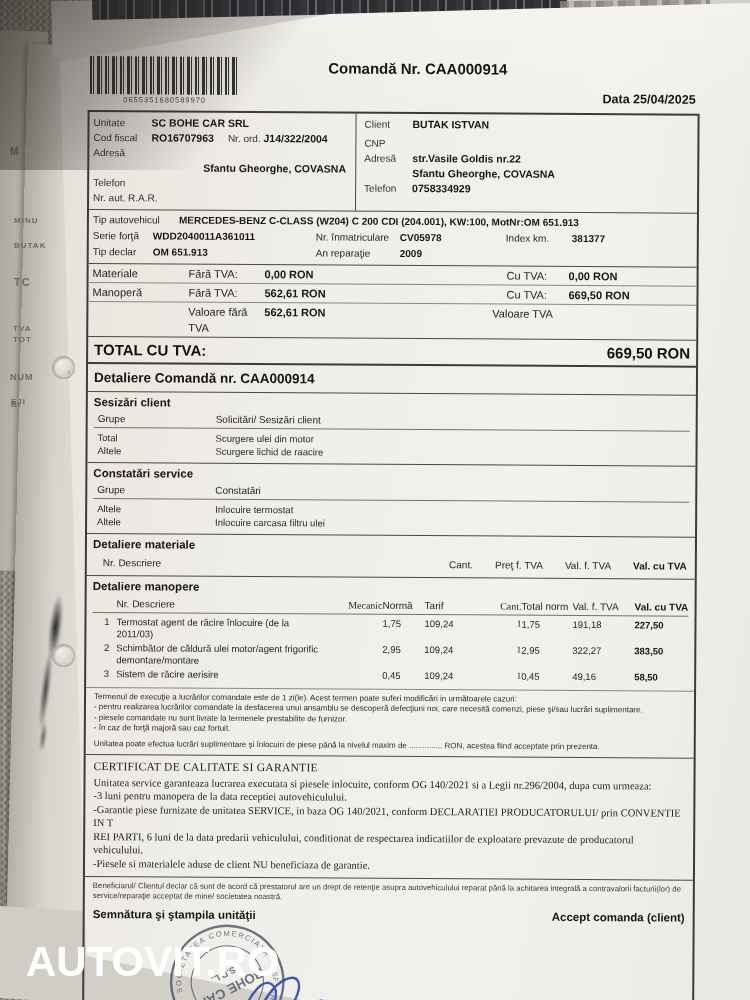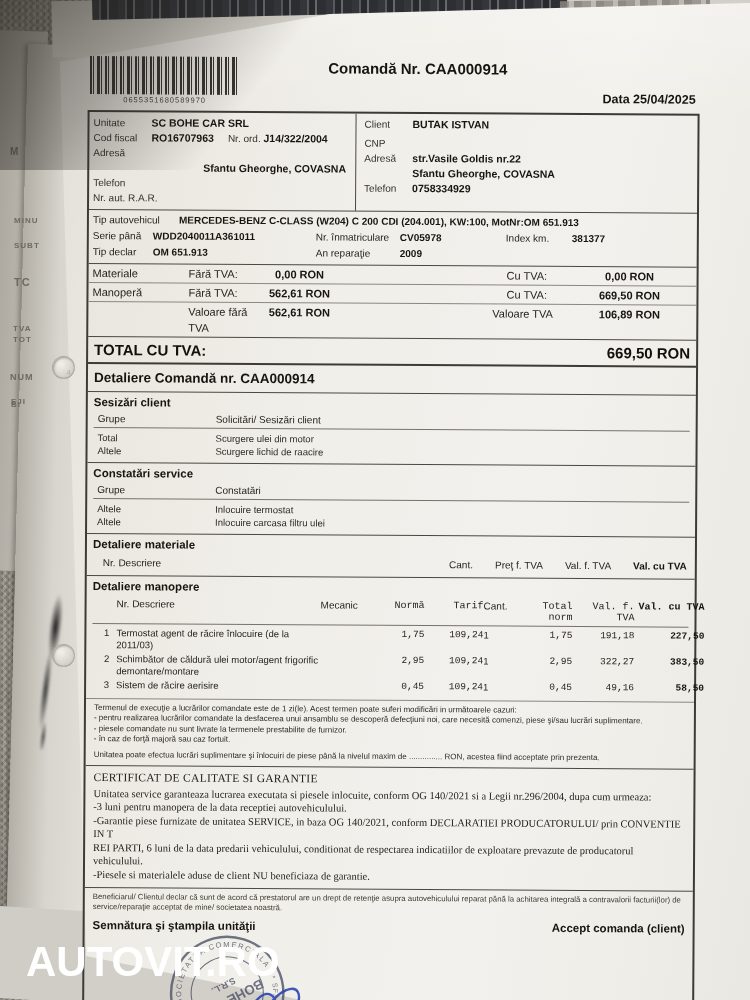--- a/index.html
+++ b/index.html
@@ -65,37 +65,37 @@
   .fld .val{font-weight:bold;color:#171510;font-size:10.5px;}
   .indent-val{margin-left:110px;font-weight:bold;font-size:10.5px;line-height:15px;color:#171510;}
   .inline-lab{font-weight:normal;color:#33312b;margin-left:14px;font-size:10px;}
   .vehicle{padding:2px 4px 3px 4px;border-bottom:1.5px solid #4a4841;font-size:10px;line-height:16px;}
   .veh-grid{display:grid;grid-template-columns:60px 163px 84px 106px 66px auto;}
   .veh-grid .v{font-weight:bold;color:#171510;}
   .veh-tip{display:flex;}
   .veh-tip .lab{width:86px;flex:none;}
   .veh-tip .v{font-weight:bold;color:#171510;}
   .tot-row{display:grid;grid-template-columns:96px 76px 70px auto 62px 122px;font-size:11px;line-height:16px;padding:1px 6px 1px 4px;}
-  .tot-row .num{text-align:center;font-weight:bold;color:#171510;}
+  .tot-row .num{text-align:left;font-weight:bold;color:#171510;}
   .tot-row .lab2{text-align:left;}
   .total-line{display:flex;justify-content:space-between;align-items:center;font-weight:bold;color:#121008;font-size:15px;padding:4px 6px;border-top:1.5px solid #4a4841;border-bottom:2px solid #3d3b36;}
   .detail-header{font-weight:bold;font-size:13.5px;color:#171510;padding:6px 6px;border-bottom:1.5px solid #4a4841;}
   .section{padding:4px 6px 3px 6px;}
   .sec-title{font-weight:bold;font-size:11.5px;color:#171510;margin-bottom:3px;}
   .sub-hdr{display:grid;grid-template-columns:118px auto;font-size:10px;padding:2px 0 3px 4px;border-bottom:1px solid #76736b;}
   .sub-row{display:grid;grid-template-columns:118px auto;font-size:9.5px;line-height:13px;padding-left:4px;color:#2c2a24;}
   .sub-rows{padding-top:3px;padding-bottom:2px;}
   .mat-hdr{display:flex;font-size:10px;padding:4px 2px 4px 10px;}
   .mat-hdr .grow{flex:1;}
   .mat-hdr span{margin-left:22px;}
   .b{font-weight:bold;color:#171510;}
   .man-grid{display:grid;grid-template-columns:20px 208px 62px 42px 59px 38px 51px 62px 70px;font-size:9.5px;}
   .man-grid.hdr{font-size:10px;padding:3px 0 3px 0;border-bottom:1px solid #76736b;}
-  .man-grid .r{text-align:right;font-family:Liberation Mono, monospace;}
-  .man-grid .c{text-align:left;}
+  .man-grid .r{}
+  .man-grid .c{text-align:right;font-family:Liberation Serif, serif;}
   .man-grid .nr{text-align:right;padding-right:3px;}
   .man-rows .man-grid{padding-top:3px;line-height:11.5px;}
   .man-rows{padding-bottom:4px;}
   .terms{padding:4px 8px 5px 8px;font-size:8px;line-height:10.5px;color:#2c2a24;border-top:1px solid #8b887f;}
   .terms .extra{margin-top:5px;}
   .certificate{padding:5px 8px 6px 8px;font-family:"Liberation Serif",serif;font-size:10.5px;line-height:13.5px;color:#24221c;border-top:1.5px solid #4a4841;}
   .certificate .ct{font-size:11.5px;letter-spacing:.3px;margin-bottom:2px;}
   .beneficiary{padding:4px 8px;font-size:7.8px;line-height:9.5px;color:#3a382f;border-top:1.5px solid #4a4841;}
   .sign-row{display:flex;justify-content:space-between;font-weight:bold;font-size:11.5px;color:#171510;padding:4px 8px 2px 8px;}
   .stamp-area{position:relative;height:122px;}
@@ -110,21 +110,21 @@
   <div class="behind-far"></div>
   <div class="behind-left"></div>
   <div class="behind-top"></div>
   <div class="behind-bottom"></div>
   <div class="dark-strip"></div>
   <div class="dark-strip2"></div>
   <div class="smear"></div>
 
   <span class="frag" style="left:10px;top:146px;font-size:10px;">M</span>
   <span class="frag" style="left:14px;top:216px;font-size:8px;">MINU</span>
-  <span class="frag" style="left:14px;top:241px;font-size:8px;">SUBT</span>
+  <span class="frag" style="left:14px;top:241px;font-size:8px;">BUTAK</span>
   <span class="frag" style="left:14px;top:276px;font-size:11px;">TC</span>
   <span class="frag" style="left:13px;top:324px;font-size:8px;">TVA</span>
   <span class="frag" style="left:13px;top:335px;font-size:8px;">TOT</span>
   <span class="frag" style="left:10px;top:372px;font-size:9px;">NUM</span>
   <span class="frag" style="left:11px;top:397px;font-size:8px;">EJI</span>
   <span class="frag" style="left:11px;top:400px;font-size:8px;">BI</span>
 
   <div class="paper"></div>
   <div class="hole hole-1">
       <span style="opacity:.5">4</span>
@@ -186,21 +186,21 @@
             </div>
         </div>
       </div>
 
       <div class="vehicle">
         <div class="veh-tip">
             <span class="lab">Tip autovehicul</span>
             <span class="v">MERCEDES-BENZ C-CLASS (W204) C 200 CDI (204.001), KW:100, MotNr:OM 651.913</span>
           </div>
         <div class="veh-grid">
-          <span>Serie până</span>
+          <span>Serie forţă</span>
           <span class="v">WDD2040011A361011</span>
           <span>Nr. înmatriculare</span>
           <span class="v">CV05978</span>
           <span>Index km.</span>
           <span class="v">381377</span>
         </div>
         <div class="veh-grid">
           <span>Tip declar</span>
           <span class="v">OM 651.913</span>
           <span>An reparaţie</span>
@@ -225,21 +225,20 @@
         <span></span>
         <span class="lab2">Cu TVA:</span>
         <span class="num">669,50 RON</span>
       </div>
       <div class="tot-row">
         <span></span>
         <span class="lab2">Valoare fără TVA</span>
         <span class="num">562,61 RON</span>
         <span></span>
         <span class="lab2" style="margin-left:-14px">Valoare TVA</span>
-        <span class="num">106,89 RON</span>
       </div>
 
       <div class="total-line">
         <span>TOTAL CU TVA:</span>
         <span>669,50 RON</span>
       </div>
 
       <div class="detail-header">Detaliere Comandă nr. CAA000914</div>
 
       <div class="section">

